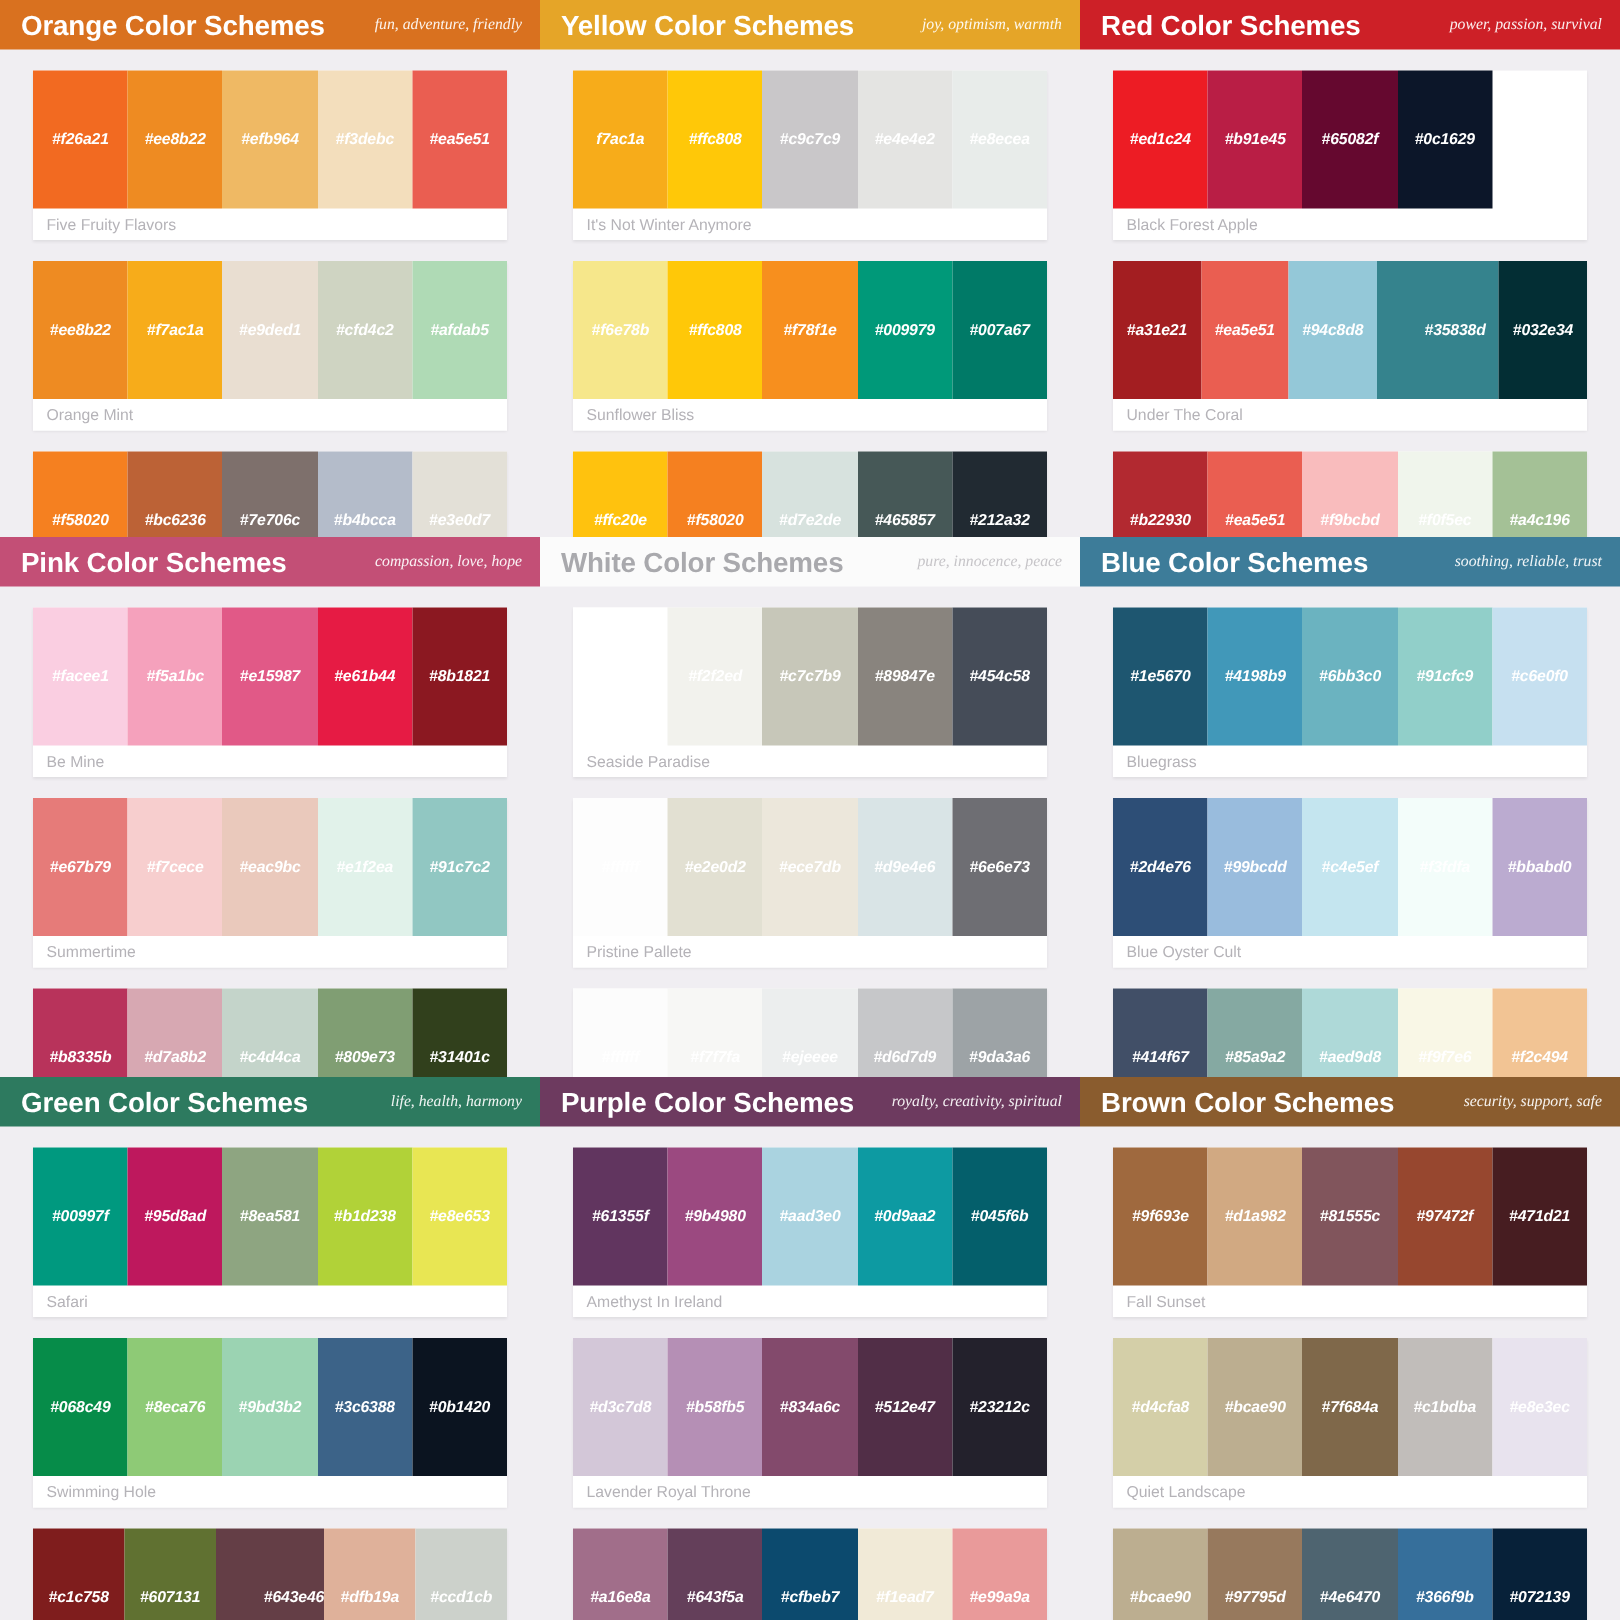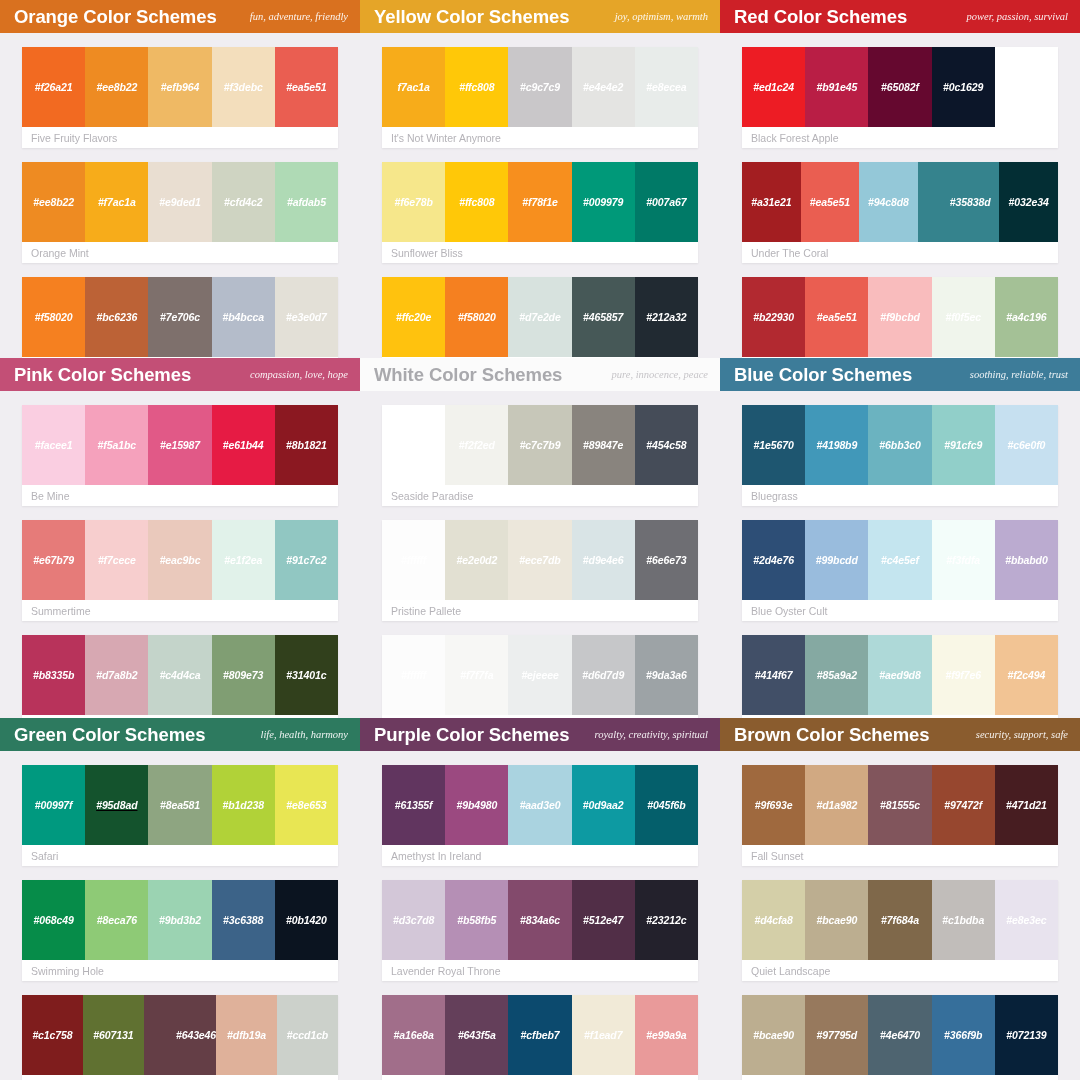--- a/index.html
+++ b/index.html
@@ -64,21 +64,21 @@
     gap: 14px;
   }
 
   .palette {
     background: #ffffff;
     box-shadow: 0 1px 2px rgba(0,0,0,0.07);
   }
 
   .swatches {
     display: flex;
-    height: 80px;
+    height: 92px;
   }
   .swatch {
     flex: 1 1 0;
     display: flex;
     align-items: center;
     justify-content: center;
   }
   .swatch span {
     font-size: 10.5px;
     font-weight: bold;
@@ -514,21 +514,21 @@
       <div class="sec-head" style="background: rgb(45, 122, 95); color: rgb(255, 255, 255);">
         <div class="sec-title">Green Color Schemes</div>
         <div class="sec-tag">life, health, harmony</div>
       </div>
       <div class="palettes">
         <div class="palette">
           <div class="swatches">
             <div class="swatch" style="background: rgb(0, 153, 127);">
               <span style="color: rgb(255, 255, 255);">#00997f</span>
             </div>
-            <div class="swatch" style="background: #14532d; text-decoration: underline;">
+            <div class="swatch" style="background: #be185d;">
               <span style="color: rgb(255, 255, 255);">#95d8ad</span>
             </div>
             <div class="swatch" style="background: rgb(142, 165, 129);">
               <span style="color: rgb(255, 255, 255);">#8ea581</span>
             </div>
             <div class="swatch" style="background: rgb(177, 210, 56);">
               <span style="color: rgb(255, 255, 255);">#b1d238</span>
             </div>
             <div class="swatch" style="background: rgb(232, 230, 83);">
               <span style="color: rgb(255, 255, 255);">#e8e653</span>

